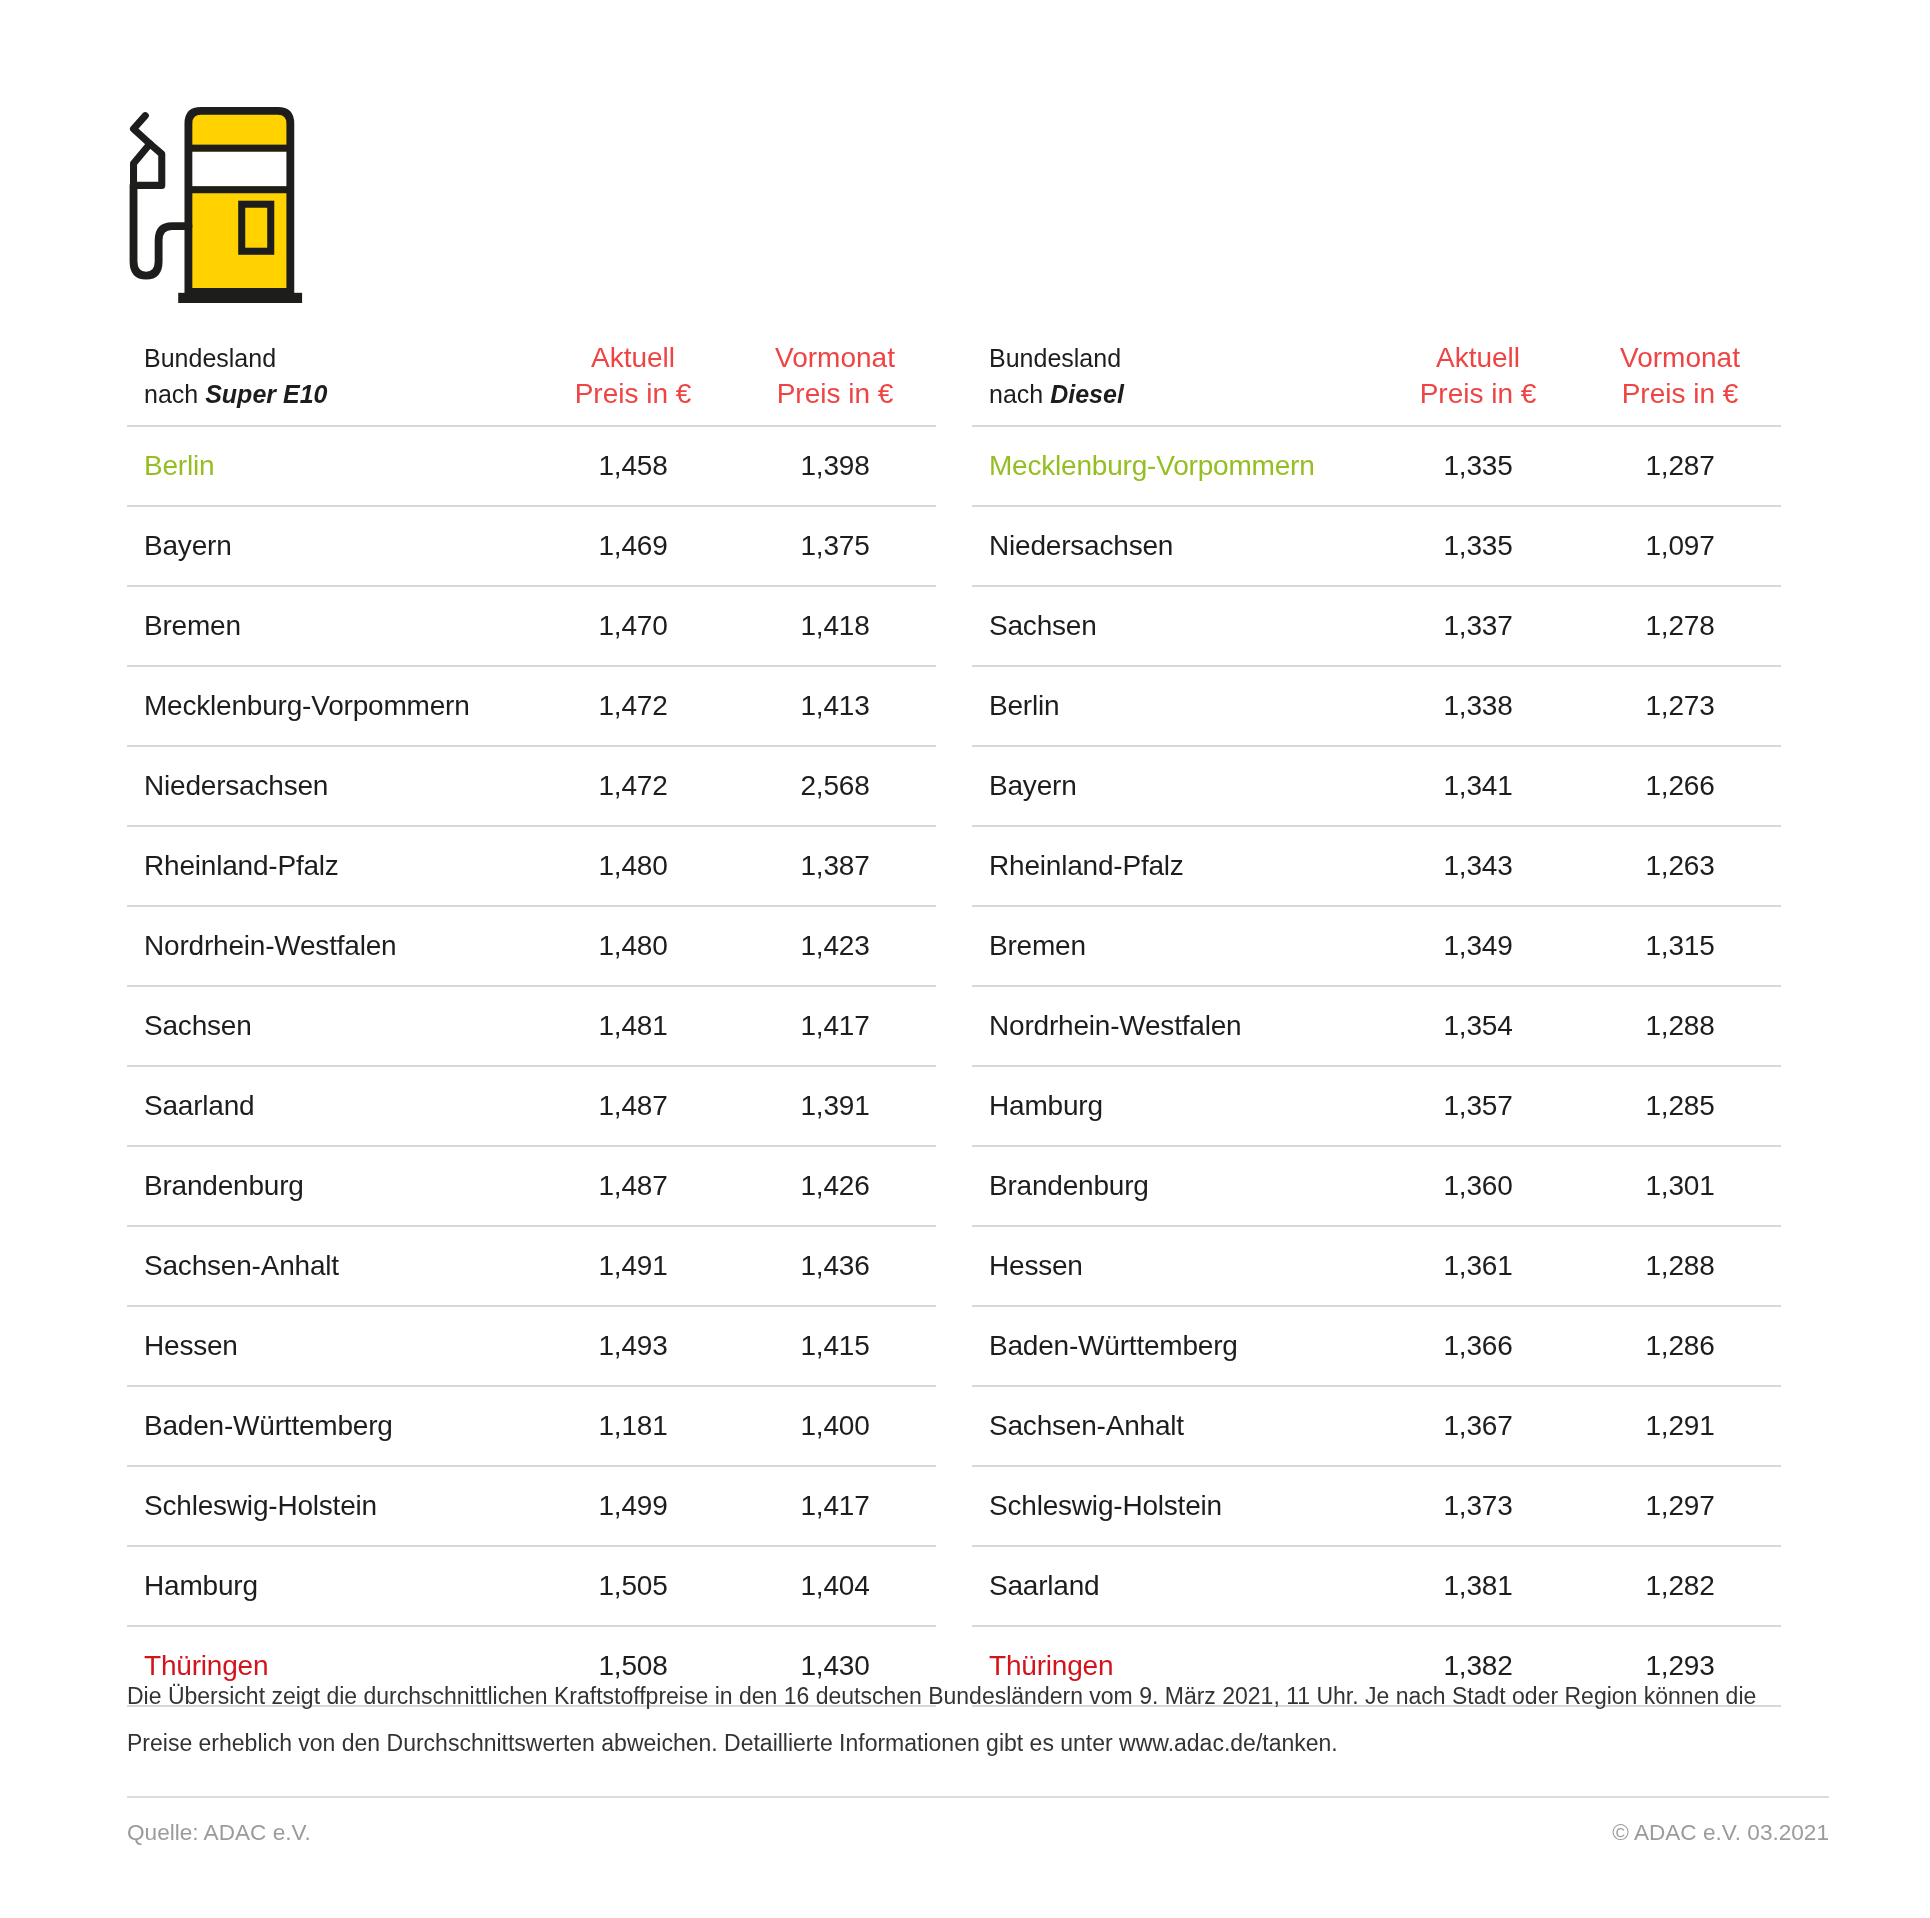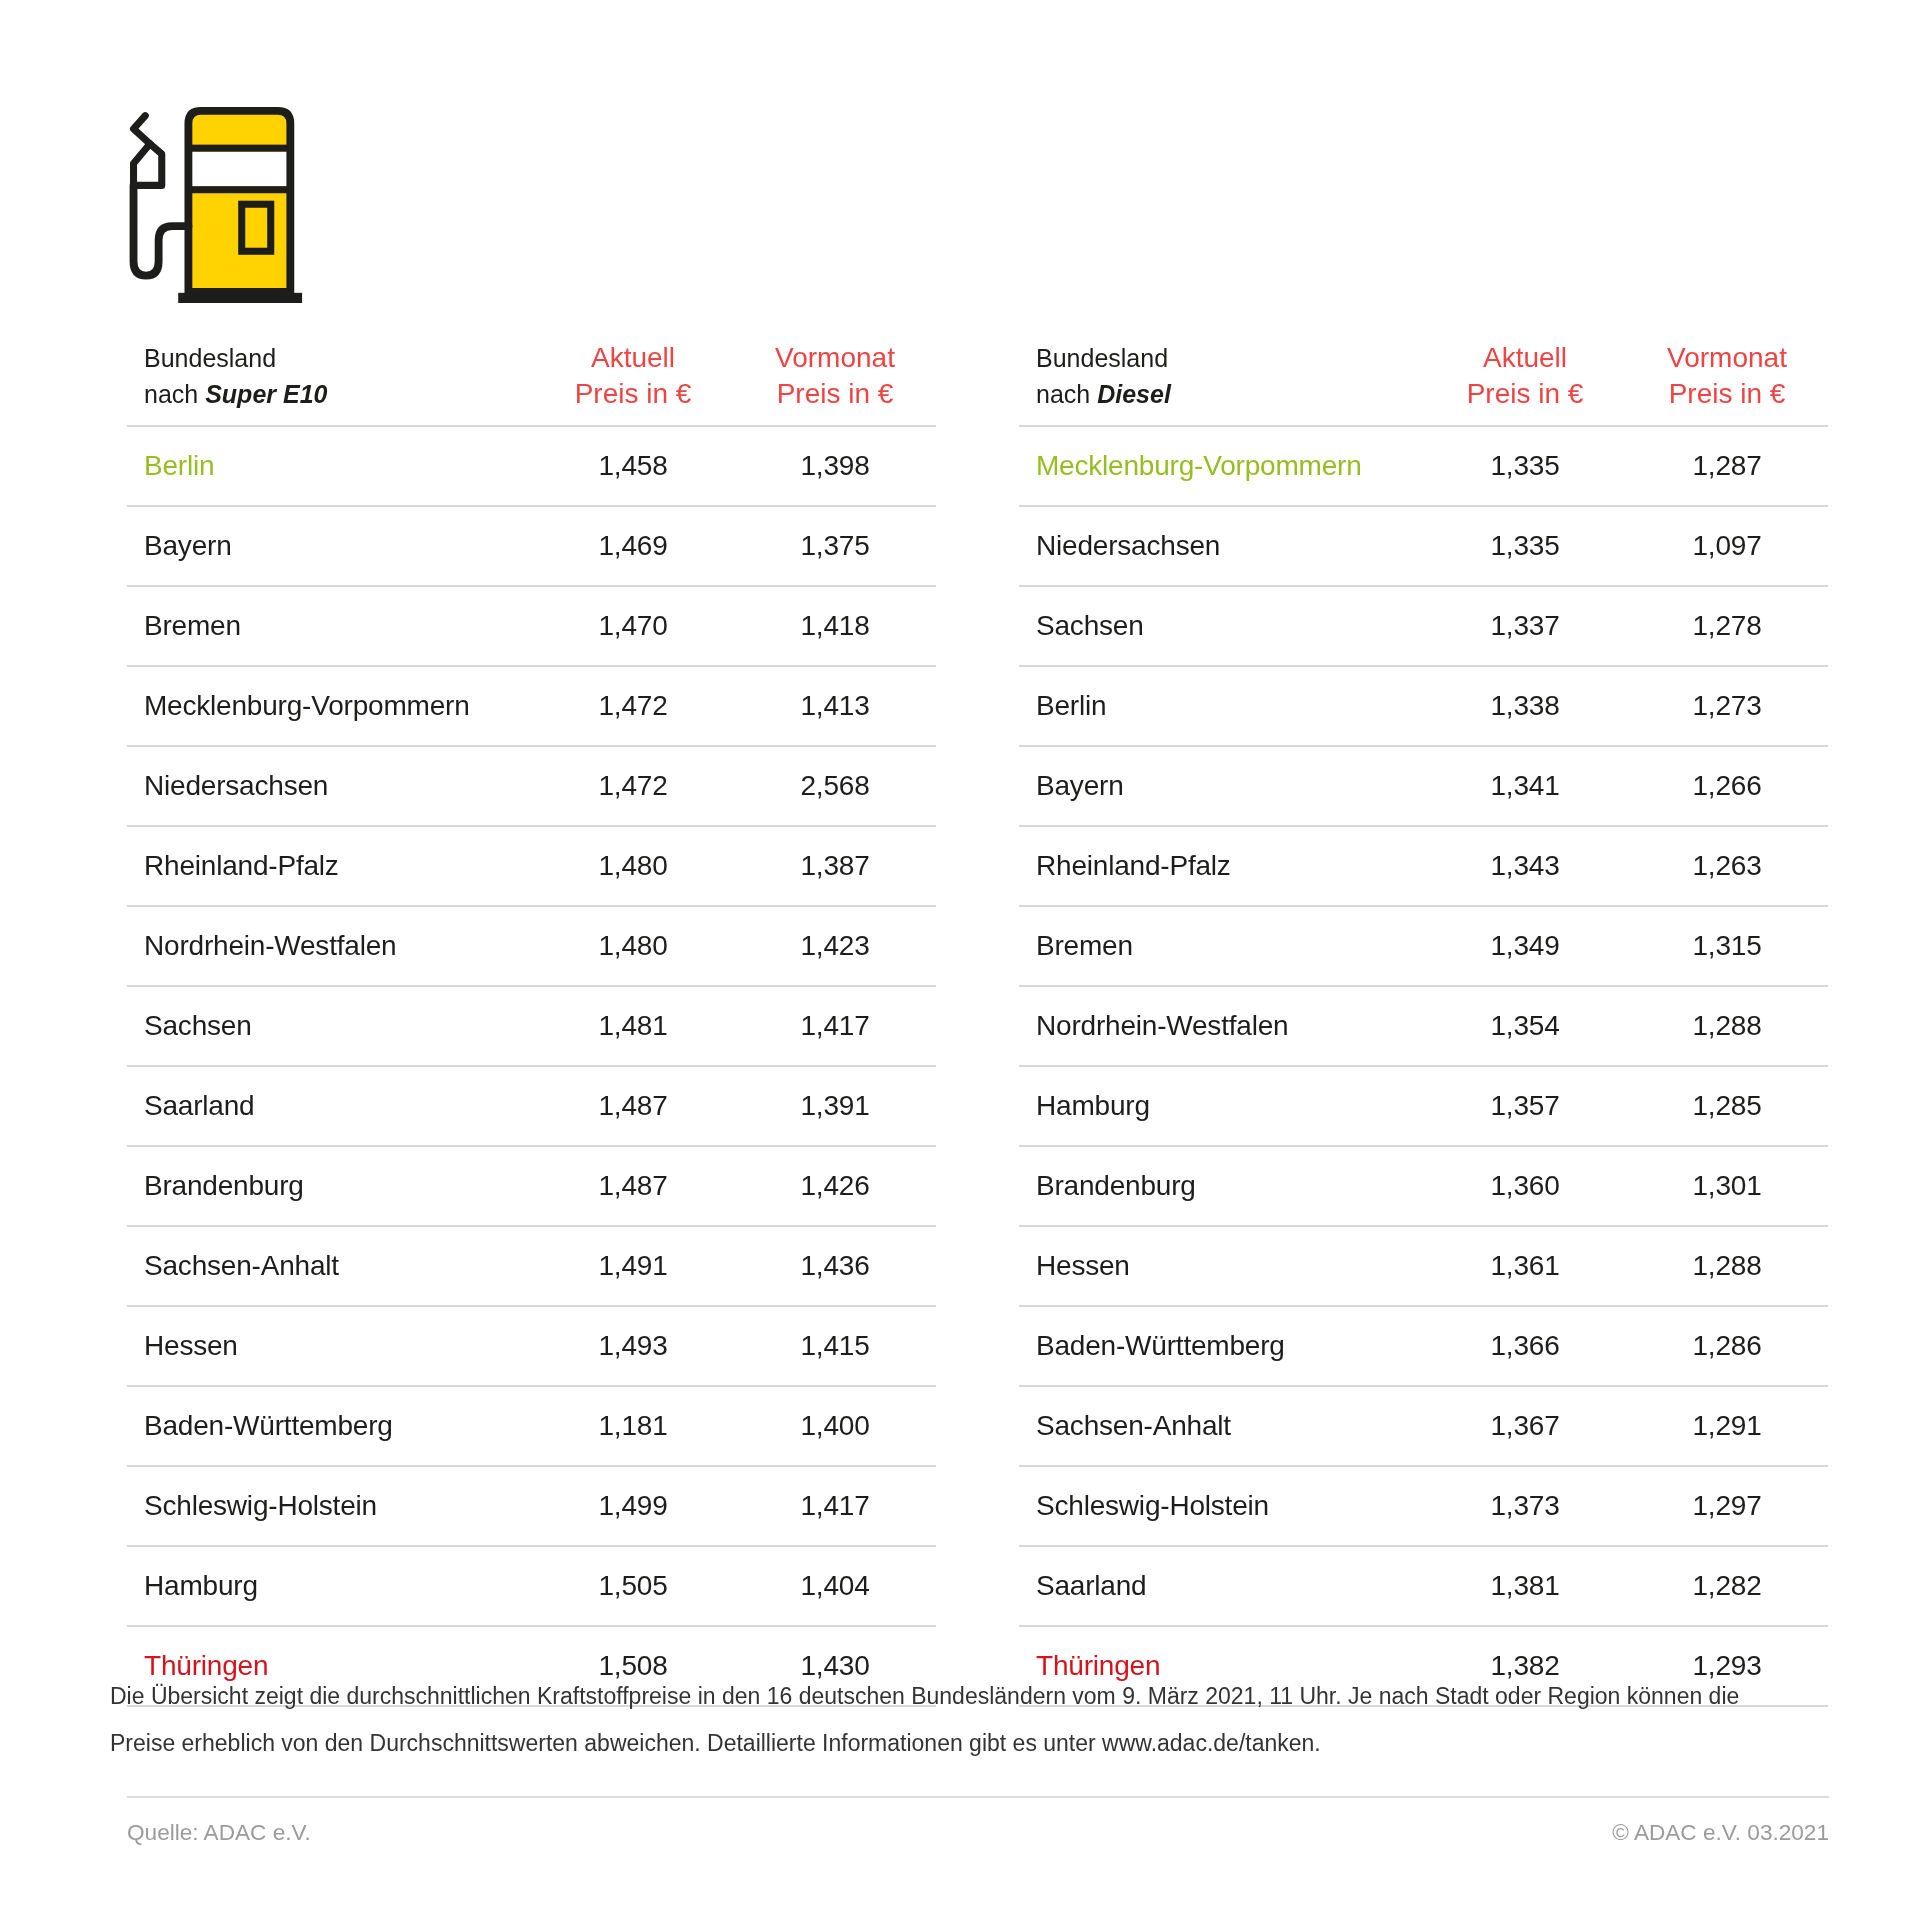--- a/index.html
+++ b/index.html
@@ -9,38 +9,38 @@
     -webkit-font-smoothing:antialiased;
   }
   
   .header{position:absolute;top:107px;left:123px;display:flex;align-items:flex-end;}
   .pump-icon{width:181px;height:196px;flex:0 0 auto;}
   .title{
     margin:0 0 40px 26.5px;font-size:45px;line-height:1.05;font-weight:bold;
     letter-spacing:-0.4px;color:#1d1d1b;white-space:nowrap;
   }
   
-  .tables{position:absolute;top:340px;left:127px;width:1702px;display:flex;gap:83px;}
+  .tables{position:absolute;top:340px;left:127px;width:1702px;display:flex;gap:36px;}
   .price-table{width:809px;flex:0 0 auto;}
   .thead{
     display:grid;grid-template-columns:1fr 202px 202px;
     border-bottom:2.3px solid #d8d8d8;padding-bottom:12.5px;
   }
   .th-state{font-size:25px;line-height:36px;color:#1d1d1b;padding-left:17px;font-weight:normal;}
   .th-state b{font-weight:bold;font-style:italic;}
   .th-num{font-size:28px;line-height:36px;color:#ef4444;text-align:center;align-self:start;}
   .row{
     display:grid;grid-template-columns:1fr 202px 202px;height:78px;
     align-items:center;border-bottom:2.3px solid #d8d8d8;
   }
   .cell.name{font-size:28px;font-weight:normal;padding-left:17px;letter-spacing:-0.2px;white-space:nowrap;}
   .cell.num{font-size:28px;text-align:center;color:#1d1d1b;letter-spacing:-0.2px;}
   
   .footnote{
-    position:absolute;top:1673px;left:110px;width:1728px;
+    position:absolute;top:1673px;left:127px;width:1728px;
     font-size:23px;line-height:47px;color:#333333;margin:0;
   }
   .divider{position:absolute;top:1796px;left:127px;width:1702px;height:2.3px;background:#dcdcdc;}
   .footer{
     position:absolute;top:1820px;left:127px;width:1702px;
     display:flex;justify-content:space-between;
     font-size:22.6px;color:#9b9b9b;
   }
 </style>
 </head>

